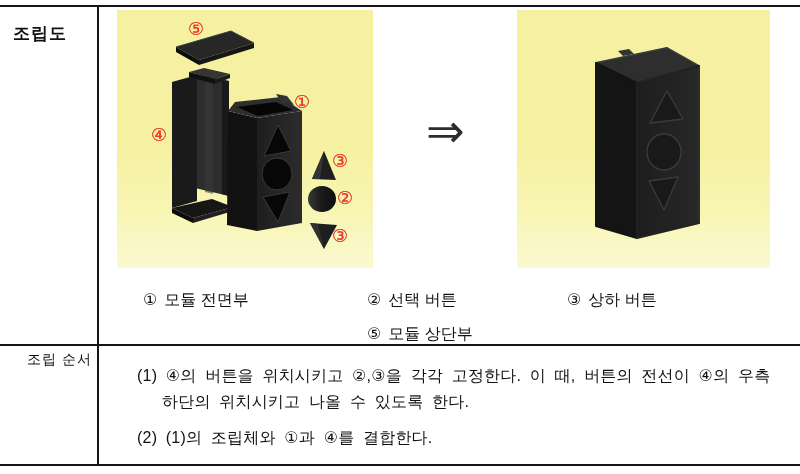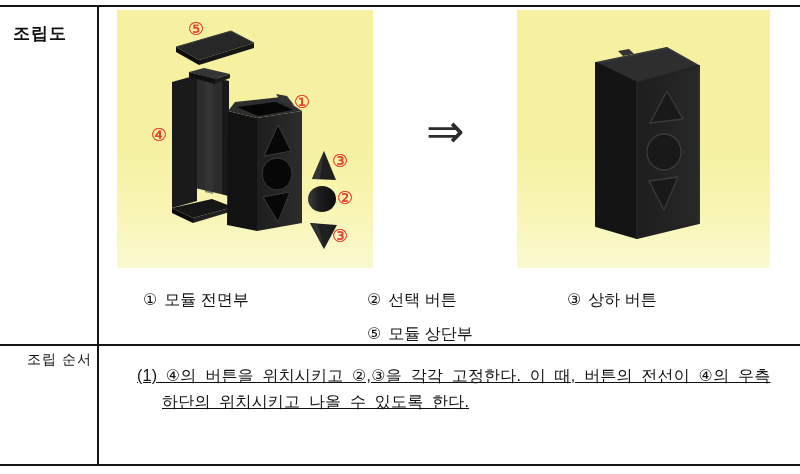--- a/index.html
+++ b/index.html
@@ -43,21 +43,21 @@
   }
 
   .legend{position:absolute; font-size:16px; white-space:nowrap;}
   .legend .lnum{margin-right:7px;}
   .lg0{left:143px; top:290px;}
   .lg1{left:367px; top:290px;text-align:center;}
   .lg2{left:567px; top:290px;}
   .lg3{left:143px; top:316px;}
   .lg4{left:367px; top:316px;margin-top:8px;}
 
-  .instr{position:absolute; font-size:16px; white-space:nowrap; word-spacing:4px; letter-spacing:0.2px;text-decoration:underline;}
+  .instr{position:absolute; font-size:16px; white-space:nowrap; word-spacing:4px; letter-spacing:0.2px;}
   .i1{left:137px; top:366px;}
   .i2{left:162px; top:392px;}
   .i3{left:137px; top:428px;}
 </style>
 </head>
 <body>
 
 <div class="page">
 
   <div class="rule top"></div>
@@ -170,14 +170,15 @@
   </div>
   <div class="legend lg2">
     <span class="lnum">③</span><span class="ltext">상하 버튼</span>
   </div>
   <div class="legend lg4">
     <span class="lnum">⑤</span><span class="ltext">모듈 상단부</span>
   </div>
 
   <div class="instr i1">(1) ④의 버튼을 위치시키고 ②,③을 각각 고정한다. 이 때, 버튼의 전선이 ④의 우측</div>
   <div class="instr i2">하단의 위치시키고 나올 수 있도록 한다.</div>
+  <div class="instr i3">(2) (1)의 조립체와 ①과 ④를 결합한다.</div>
 
 </div>
 
 </body></html>

